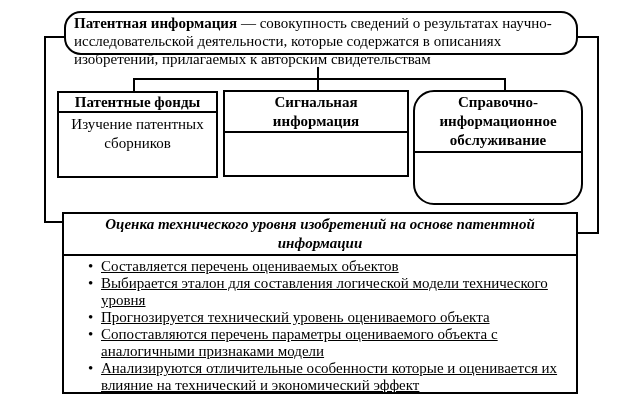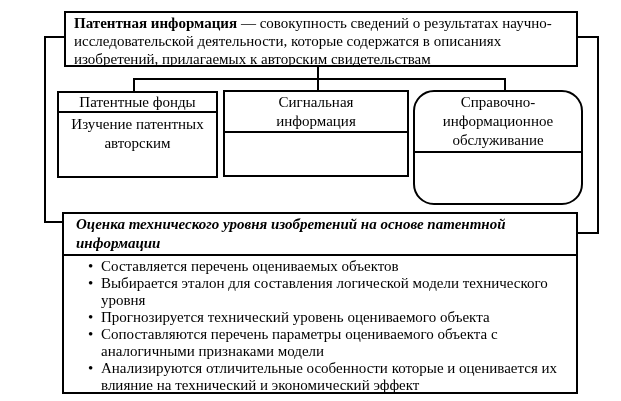--- a/index.html
+++ b/index.html
@@ -7,51 +7,51 @@
     position:relative;width:621px;height:401px;background:#ffffff;
     font-family:"Liberation Serif", serif;color:#000;overflow:hidden;
   }
   .line{position:absolute;background:#000;}
   .box{
     position:absolute;border:2px solid #000;background:#fff;
     box-sizing:border-box;font-size:15px;
   }
   
   .top-box{
-    left:64px;top:11px;width:514px;height:56px;
-    padding:1px 8px;line-height:18px;
+    left:64px;top:11px;width:514px;height:44px;
+    padding:1px 8px;line-height:18px;border-radius:17px;
   }
   .top-box .lead{font-weight:bold;}
   
   .branch{display:flex;flex-direction:column;}
   .branch-header{
-    font-weight:normal;text-align:center;border-bottom:2px solid #000;
+    font-weight:bold;text-align:center;border-bottom:2px solid #000;
     display:flex;align-items:center;justify-content:center;
     line-height:19px;flex:0 0 auto;box-sizing:border-box;
   }
   .branch-body{text-align:center;padding:2px 4px;line-height:19px;}
   .b1{left:57px;top:91px;width:161px;height:87px;}
   .b1 .branch-header{height:20px;}
   .b2{left:223px;top:90px;width:186px;height:87px;}
   .b2 .branch-header{height:41px;padding:0 54px;}
   .b3{left:413px;top:90px;width:170px;height:115px;border-radius:21px;}
   .b3 .branch-header{height:61px;padding:0 10px;}
   
   .bottom-box{left:62px;top:212px;width:516px;height:182px;overflow:hidden;}
   .bottom-title{
     min-height:41px;border-bottom:2px solid #000;box-sizing:border-box;
     display:flex;align-items:center;justify-content:center;
-    font-weight:bold;font-style:italic;text-align:left;
+    font-weight:bold;font-style:italic;text-align:center;
     padding:1px 12px;line-height:19px;
   }
   .bullets{
     list-style:none;margin:0;padding:2px 6px 0 24px;
     font-size:15px;line-height:17px;
   }
-  .bullets li{position:relative;padding-left:13px;}
+  .bullets li{position:relative;padding-left:13px;text-decoration:underline;}
   .bullets li::before{content:"•";position:absolute;left:0;top:0;}
 </style>
 </head>
 <body>
 
 <div class="canvas">
 
   <div class="line" style="left:44px;top:36px;width:20px;height:2px;"></div>
   <div class="line" style="left:44px;top:36px;width:2px;height:187px;"></div>
   <div class="line" style="left:44px;top:221px;width:19px;height:2px;"></div>
@@ -64,21 +64,21 @@
   <div class="line" style="left:133px;top:78px;width:2px;height:13px;"></div>
   <div class="line" style="left:504px;top:78px;width:2px;height:13px;"></div>
 
   <div class="box top-box">
     <span class="lead">Патентная информация</span>
     <span>— совокупность сведений о результатах научно-исследовательской деятельности, которые содержатся в описаниях изобретений, прилагаемых к авторским свидетельствам</span>
   </div>
 
   <div class="box branch b1">
     <div class="branch-header">Патентные фонды</div>
-    <div class="branch-body">Изучение патентных авторским</div>
+    <div class="branch-body">Изучение патентных сборников</div>
   </div>
 
   <div class="box branch b2">
     <div class="branch-header">Сигнальная информация</div>
   </div>
 
   <div class="box branch b3">
     <div class="branch-header">Справочно-информационное обслуживание</div>
   </div>
 

